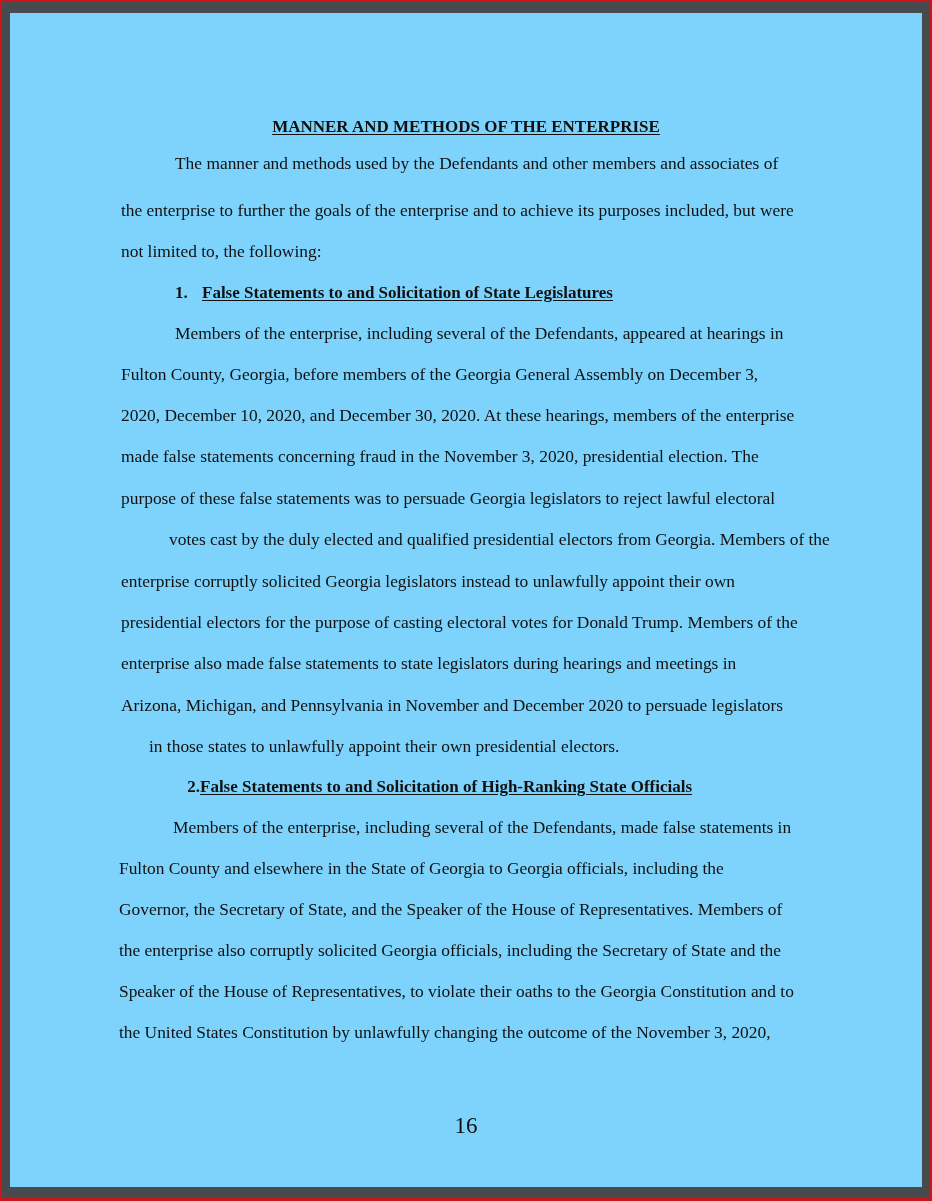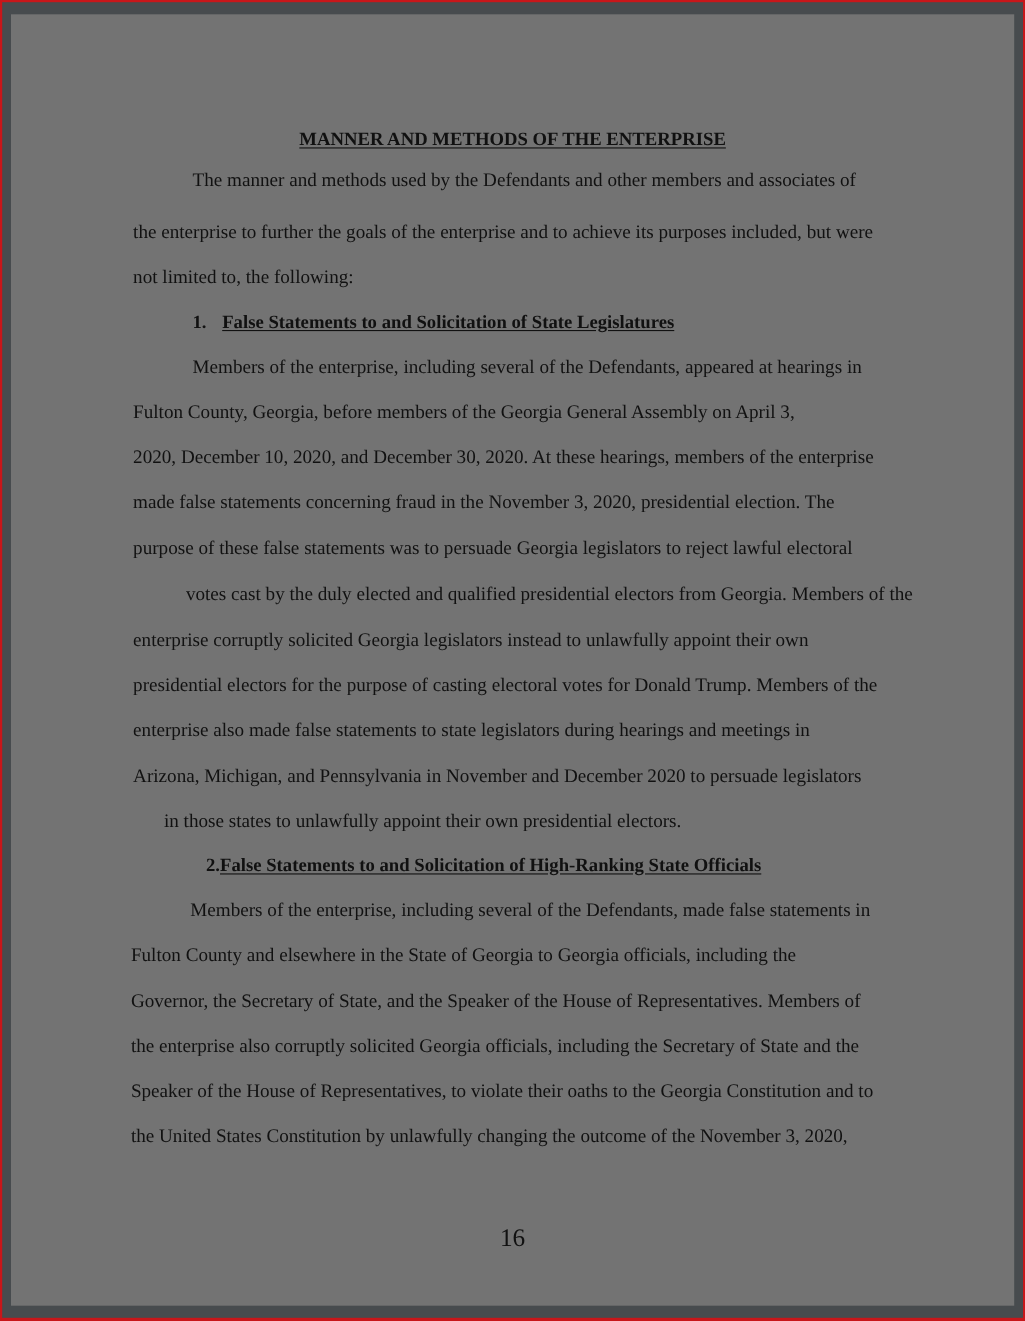--- a/index.html
+++ b/index.html
@@ -9,21 +9,21 @@
     position: relative;
     font-family: "Liberation Serif", "DejaVu Serif", serif;
     color: #111;
   }
   .frame {
     position: absolute; left: 2px; top: 2px; right: 2px; bottom: 3px;
     background: #474b4e;
   }
   .page {
     position: absolute; left: 10px; top: 13px; width: 912px; height: 1174px;
-    background: #737373;
+    background: #7dd3fc;
   }
   .line {
     position: absolute; white-space: nowrap; font-size: 17.4px; line-height: 20px;
   }
   .title {
     position: absolute; left: 0; width: 100%; top: 104px; text-align: center;
     font-weight: bold; font-size: 17px; text-decoration: underline; text-underline-offset: 2px;
   }
   .heading {
     position: absolute; white-space: nowrap; font-weight: bold; font-size: 17px;
@@ -47,21 +47,21 @@
     <div class="line" style="left:111px; top:187px;">the enterprise to further the goals of the enterprise and to achieve its purposes included, but were</div>
     <div class="line" style="left:111px; top:228px;">not limited to, the following:</div>
   </div>
 
   <div class="heading" style="left:165px; top:270px;">
     <span class="num">1.</span><span class="txt">False Statements to and Solicitation of State Legislatures</span>
   </div>
 
   <div>
     <div class="line" style="left:165px; top:310px;">Members of the enterprise, including several of the Defendants, appeared at hearings in</div>
-    <div class="line" style="left:111px; top:351px;">Fulton County, Georgia, before members of the Georgia General Assembly on April 3,</div>
+    <div class="line" style="left:111px; top:351px;">Fulton County, Georgia, before members of the Georgia General Assembly on December 3,</div>
     <div class="line" style="left:111px; top:392px;">2020, December 10, 2020, and December 30, 2020. At these hearings, members of the enterprise</div>
     <div class="line" style="left:111px; top:433px;">made false statements concerning fraud in the November 3, 2020, presidential election. The</div>
     <div class="line" style="left:111px; top:475px;">purpose of these false statements was to persuade Georgia legislators to reject lawful electoral</div>
     <div class="line" style="left:111px; top:516px;margin-left:48px;">votes cast by the duly elected and qualified presidential electors from Georgia. Members of the</div>
     <div class="line" style="left:111px; top:558px;">enterprise corruptly solicited Georgia legislators instead to unlawfully appoint their own</div>
     <div class="line" style="left:111px; top:599px;">presidential electors for the purpose of casting electoral votes for Donald Trump. Members of the</div>
     <div class="line" style="left:111px; top:640px;">enterprise also made false statements to state legislators during hearings and meetings in</div>
     <div class="line" style="left:111px; top:682px;">Arizona, Michigan, and Pennsylvania in November and December 2020 to persuade legislators</div>
     <div class="line" style="left:111px; top:723px;margin-left:28px;">in those states to unlawfully appoint their own presidential electors.</div>
   </div>

